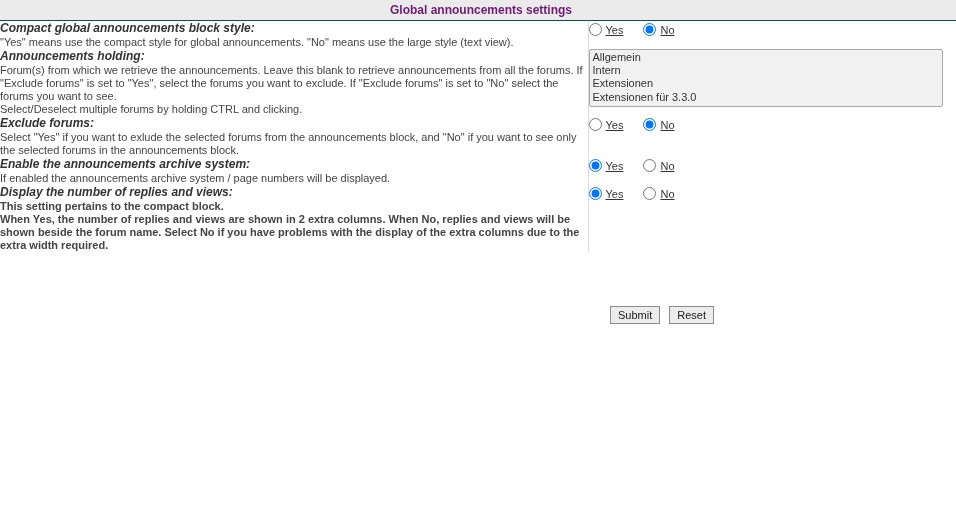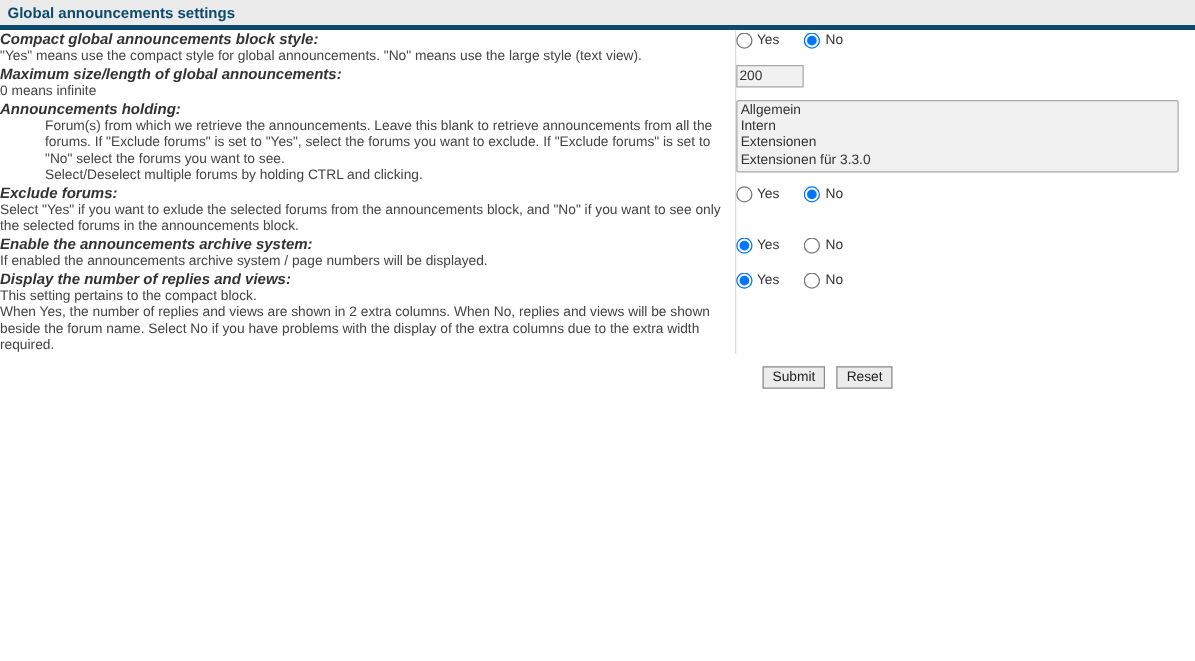--- a/index.html
+++ b/index.html
@@ -19,24 +19,25 @@
     position: relative;
     width: 956px;
     height: 529px;
     box-sizing: border-box;
   }
   .panel-title {
     height: 20px;
     line-height: 20px;
     padding-left: 6px;
     background: #ebebeb;
-    border-bottom: 4px solid #0c4a6e;
+    border-bottom: 1px solid #0c4a6e;
     font-size: 12px;
     font-weight: bold;
-    color: #0c4a6e;
+    color: #701a75;
+    text-align: center;
   }
   table.settings {
     width: 956px;
     border-collapse: collapse;
     table-layout: fixed;
   }
   table.settings td {
     vertical-align: top;
     padding: 0;
   }
@@ -65,25 +66,26 @@
     margin-top: 1px;
   }
   .radio-group {
     display: flex;
     align-items: center;
     gap: 6px;
     padding-top: 2px;
   }
   .radio-opt {
     display: inline-flex;
-    align-items: flex-start;
+    align-items: flex-end;
     gap: 4px;
     margin-right: 14px;
     font-size: 11px;
     color: #333333;
+    text-decoration: underline;
   }
   input[type="radio"] {
     margin: 0;
     width: 13px;
     height: 13px;
   }
   .numbox {
     width: 54px;
     height: 18px;
     box-sizing: border-box;
@@ -126,20 +128,21 @@
   }
   button.btn {
     font-family: "Liberation Sans", sans-serif;
     font-size: 11px;
     color: #222222;
     background: #ececec;
     border: 1px solid #8c8c8c;
     padding: 2px 7px;
     margin-right: 6px;
     cursor: pointer;
+    margin-top: 44px;
   }
 </style>
 </head>
 <body>
 
 <div id="page">
 
   <div class="panel-title">Global announcements settings</div>
 
   <table class="settings">
@@ -159,34 +162,25 @@
             <label class="radio-opt">
               <input type="radio" name="compact_style" checked="" style="">
               <span>No</span>
             </label>
           </div>
         </td>
       </tr>
 
 
 
-      <tr>
-        <td class="labelcell">
-          <div class="lbl-title">Maximum size/length of global announcements:</div>
-          <div class="lbl-desc">0 means infinite</div>
-        </td>
-        <td class="ctrlcell">
-          <input type="number" class="numbox" value="200" style="">
-        </td>
-      </tr>
 
       <tr>
         <td class="labelcell">
           <div class="lbl-title">Announcements holding:</div>
-          <div class="lbl-desc" style="white-space:pre-line;margin-left:36px;">Forum(s) from which we retrieve the announcements. Leave this blank to retrieve announcements from all the forums. If "Exclude forums" is set to "Yes", select the forums you want to exclude. If "Exclude forums" is set to "No" select the forums you want to see.
+          <div class="lbl-desc" style="white-space:pre-line;">Forum(s) from which we retrieve the announcements. Leave this blank to retrieve announcements from all the forums. If "Exclude forums" is set to "Yes", select the forums you want to exclude. If "Exclude forums" is set to "No" select the forums you want to see.
 Select/Deselect multiple forums by holding CTRL and clicking.</div>
         </td>
         <td class="ctrlcell">
           <select class="forumlist" multiple="" size="4">
             <option>Allgemein</option>
             <option class="indent1">Intern</option>
             <option class="indent2">Extensionen</option>
             <option class="indent2">Extensionen für 3.3.0</option>
           </select>
         </td>
@@ -227,21 +221,21 @@
               <span>No</span>
             </label>
           </div>
         </td>
       </tr>
 
 
       <tr>
         <td class="labelcell">
           <div class="lbl-title">Display the number of replies and views:</div>
-          <div class="lbl-desc" style="white-space:pre-line;">This setting pertains to the compact block.
+          <div class="lbl-desc" style="white-space:pre-line;font-weight:bold;">This setting pertains to the compact block.
 When Yes, the number of replies and views are shown in 2 extra columns. When No, replies and views will be shown beside the forum name. Select No if you have problems with the display of the extra columns due to the extra width required.</div>
         </td>
         <td class="ctrlcell">
           <div class="radio-group">
             <label class="radio-opt">
               <input type="radio" name="replies_views" checked="" style="">
               <span>Yes</span>
             </label>
             <label class="radio-opt">
               <input type="radio" name="replies_views" style="">

